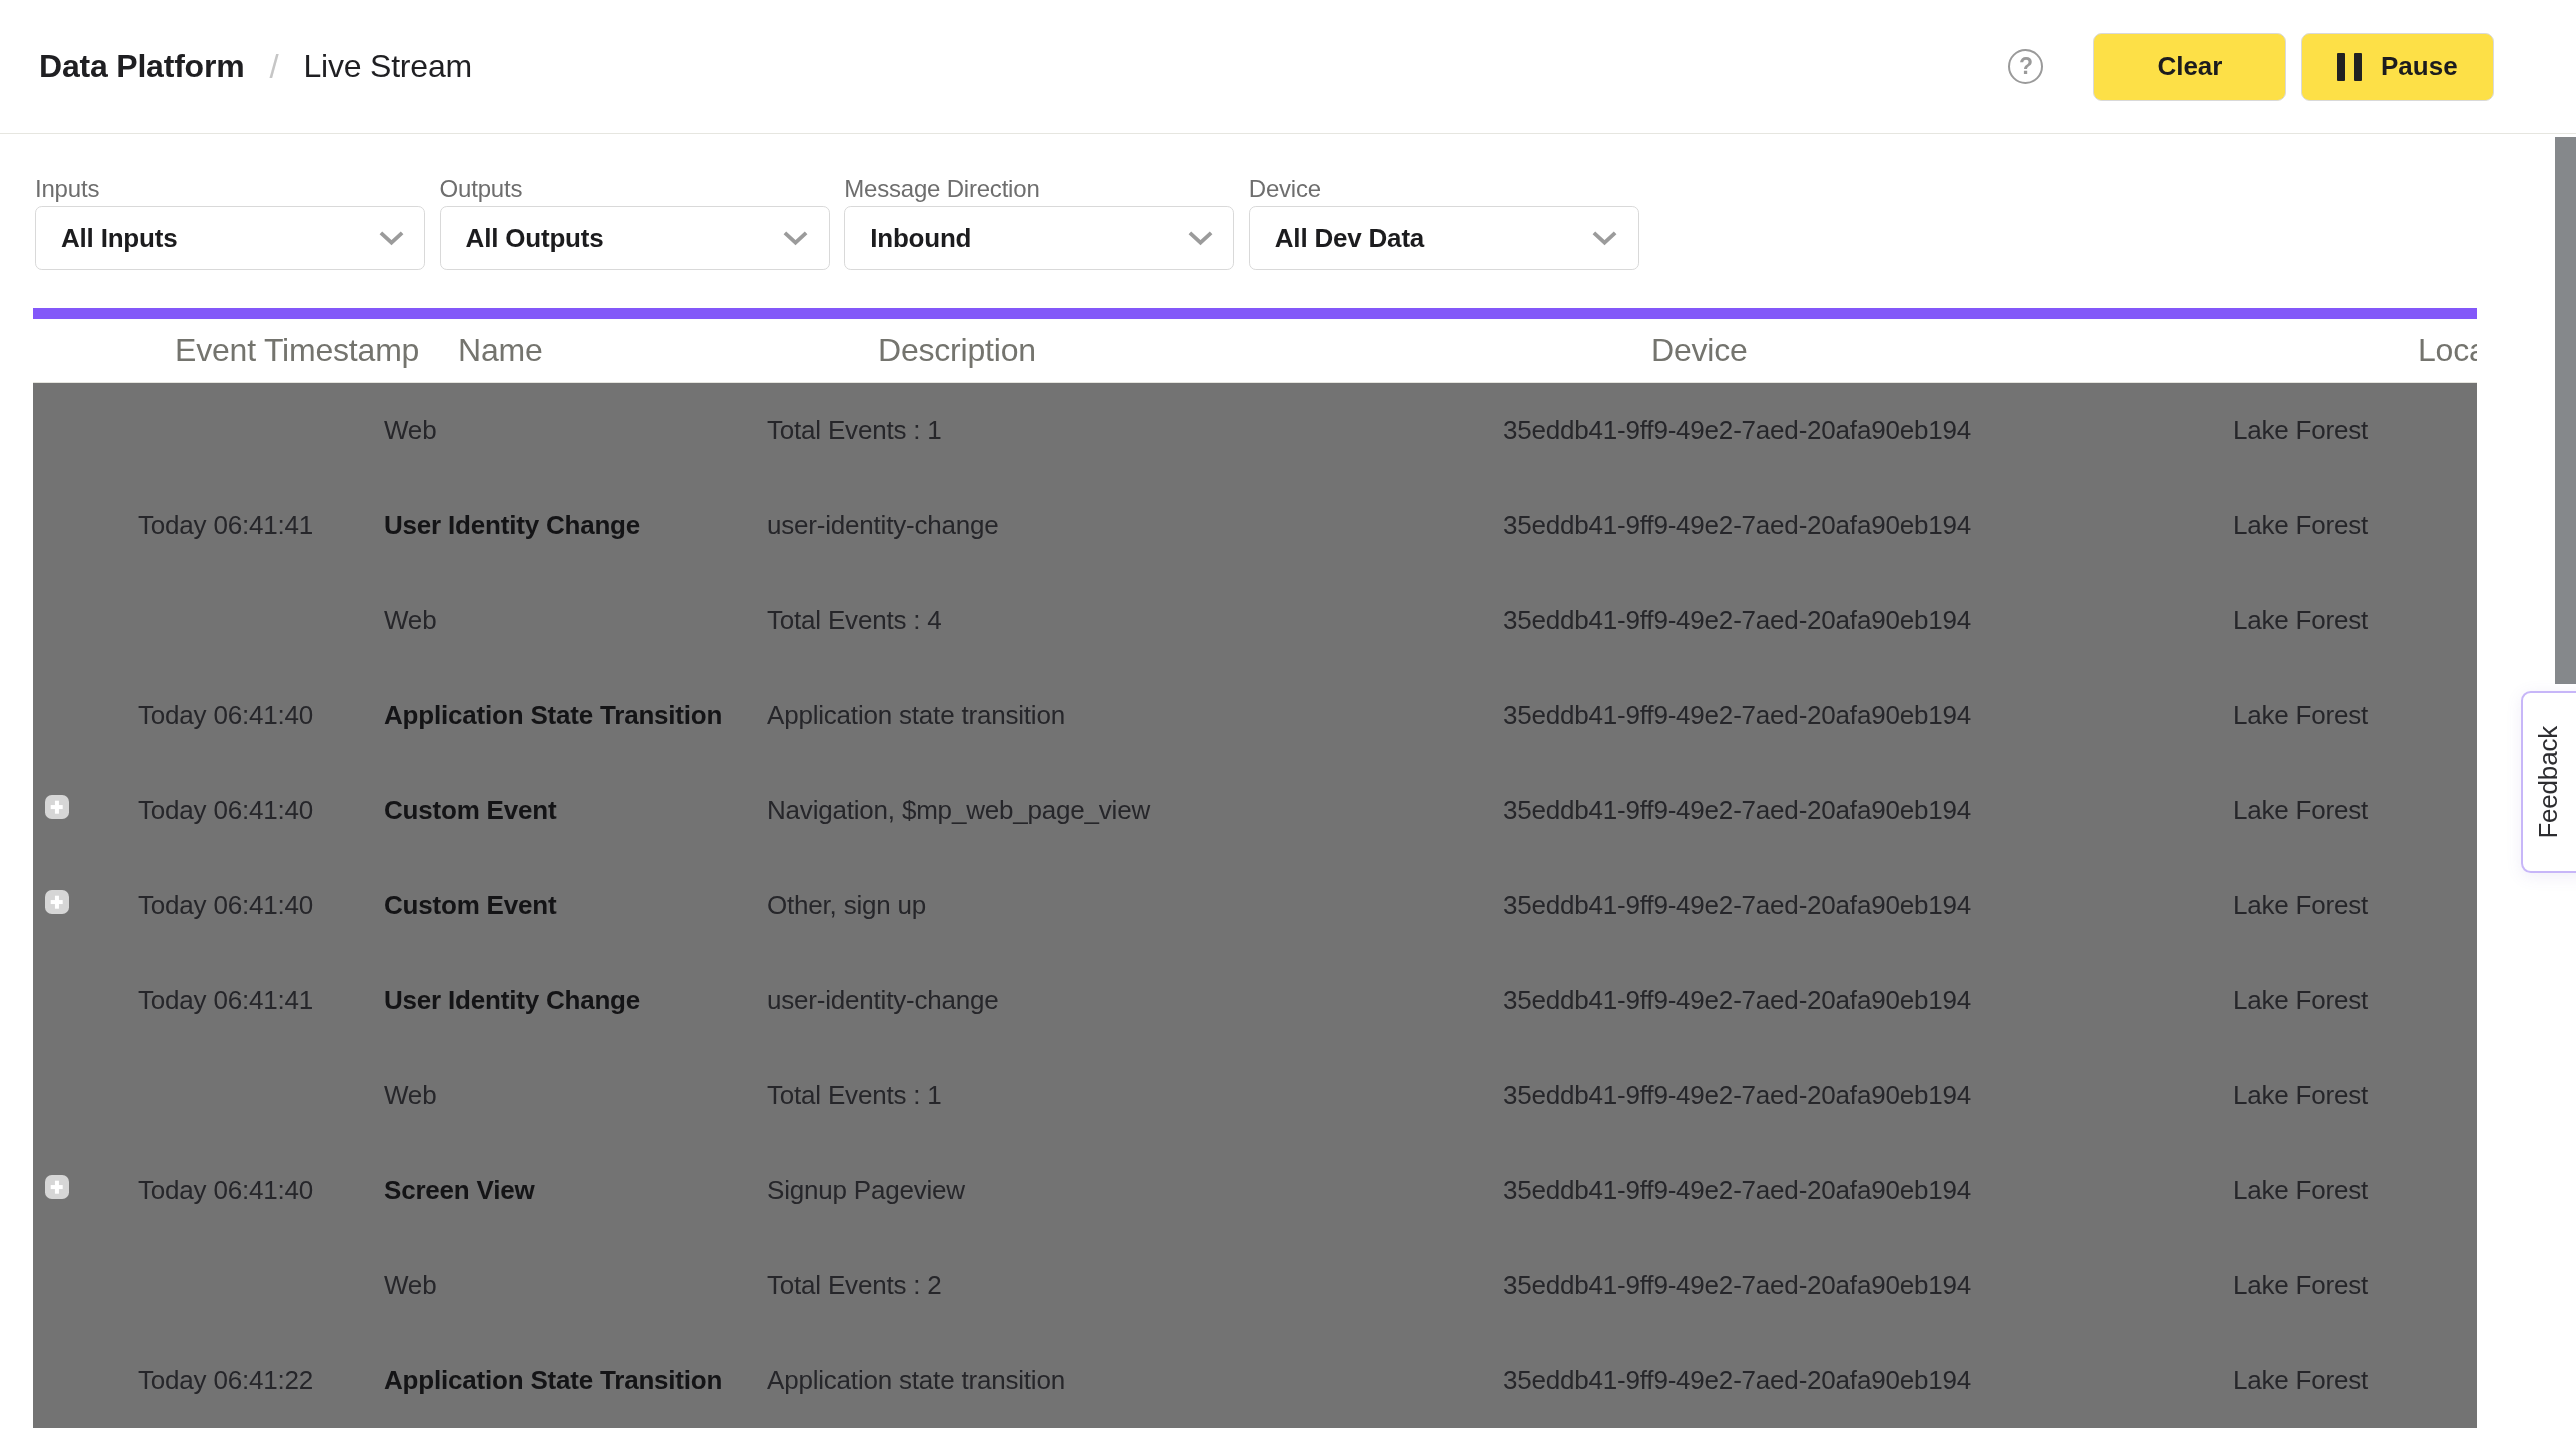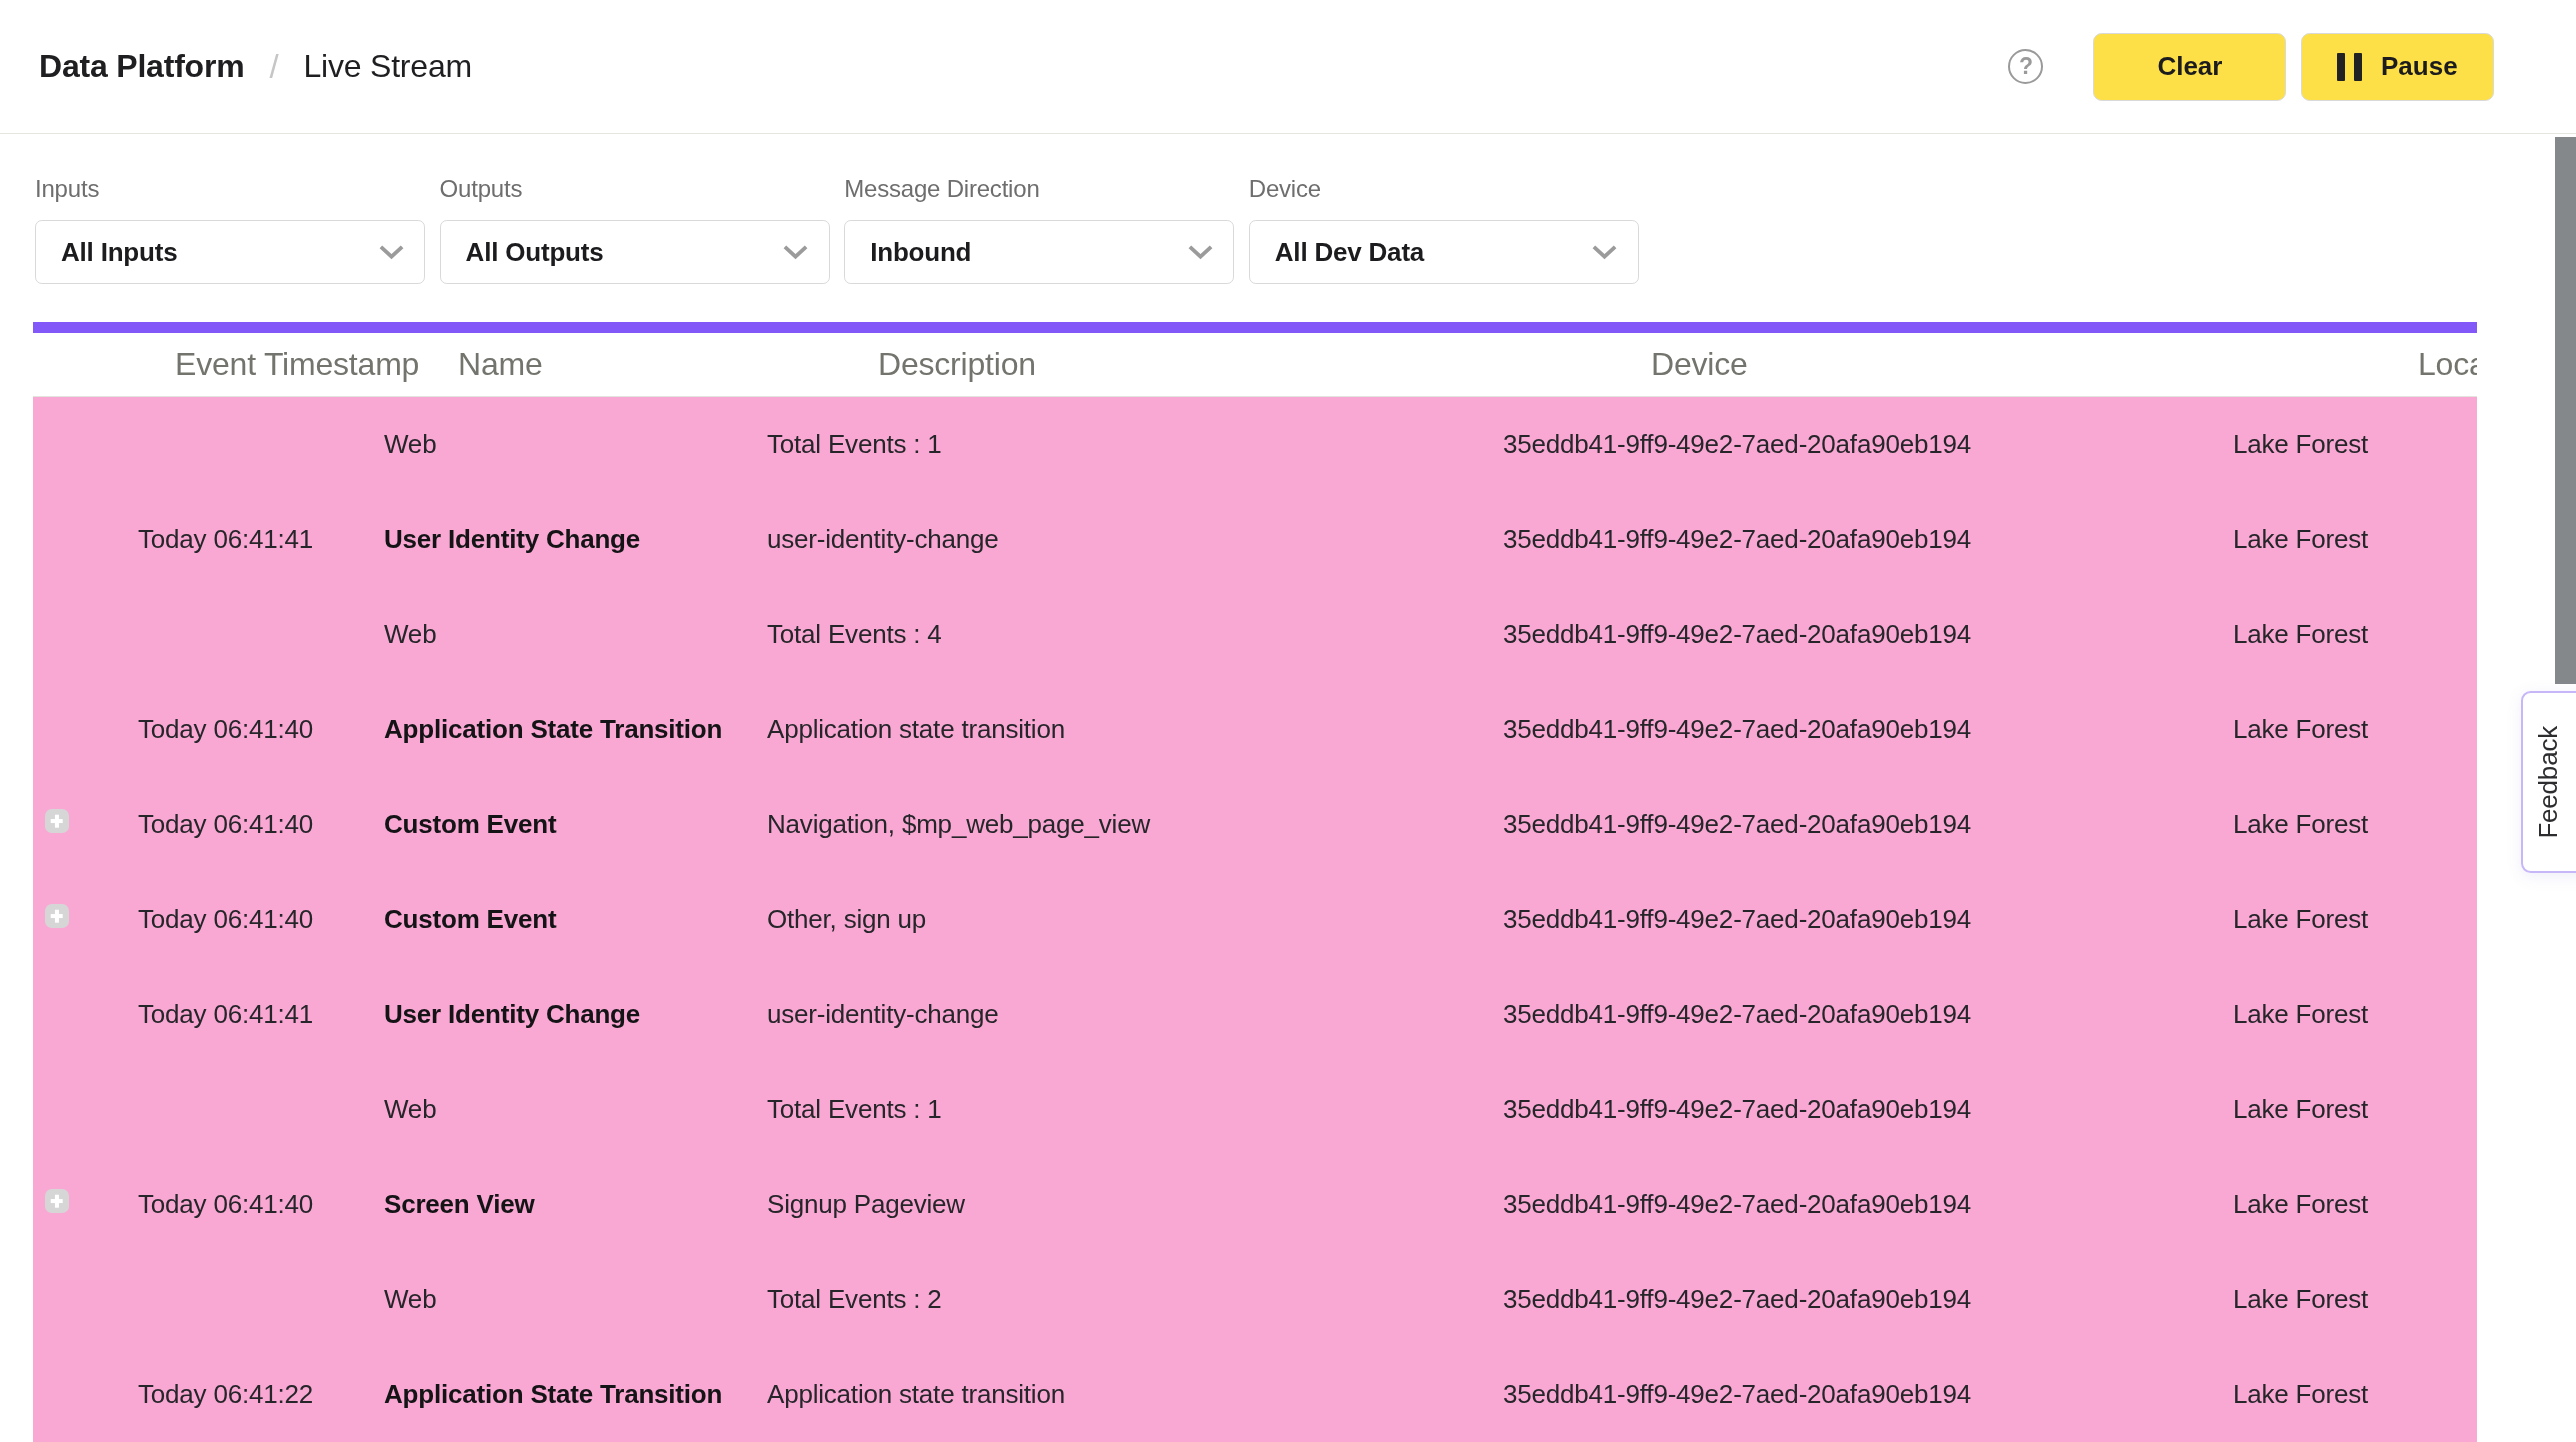--- a/index.html
+++ b/index.html
@@ -43,21 +43,21 @@
     font-size:26px; font-weight:bold; color:#1c1c1e;
     display:flex; align-items:center; justify-content:center; gap:19.4px;
     cursor:pointer;
   }
   .btn + .btn { margin-left:14.6px; }
   .pause-glyph { display:flex; gap:8.7px; }
   .pause-glyph i { display:block; width:7.8px; height:28px; background:#222; border-radius:1px; }
 
   
   .filters { display:flex; gap:14.6px; padding:41px 0 0 35px; }
-  .filter-label { font-size:24px; color:#6e6e6e; margin-bottom:17px; }
+  .filter-label { font-size:24px; color:#6e6e6e; margin-bottom:3px; }
   .select {
     width:390px; height:64px;
     border:1.9px solid #d9d9d9; border-radius:6.8px;
     background:#fff;
     display:flex; align-items:center; justify-content:space-between;
     padding:0 19.4px 0 25px;
     font-size:26px; font-weight:bold; color:#1c1c1e;
     cursor:pointer;
   }
   .chev { flex:0 0 auto; }
@@ -70,21 +70,21 @@
   .thead, .trow {
     display:grid;
     grid-template-columns:105px 246px 383px 736px 730px 1fr;
     align-items:center;
   }
   .thead {
     height:64px;
     border-bottom:1.9px solid #e4e4de;
     color:#74746e; font-size:32px;gap:37px;
   }
-  .trow { height:95px; font-size:26px; color:#26262a; background:#f9a8d4; }
+  .trow { height:95px; font-size:26px; color:#26262a; background:#737373; }
   .cell { overflow:hidden; white-space:nowrap; }
   .cell-name.bold { font-weight:bold; color:#141416; }
   .expand-btn {
     width:24px; height:24px; margin-left:11.6px;
     background:#d6d6d6; border:none; border-radius:6.8px;
     position:relative; cursor:pointer; padding:0;
   }
   .expand-btn::before, .expand-btn::after {
     content:""; position:absolute; left:50%; top:50%;
     width:12.6px; height:3.9px; background:#fff;

